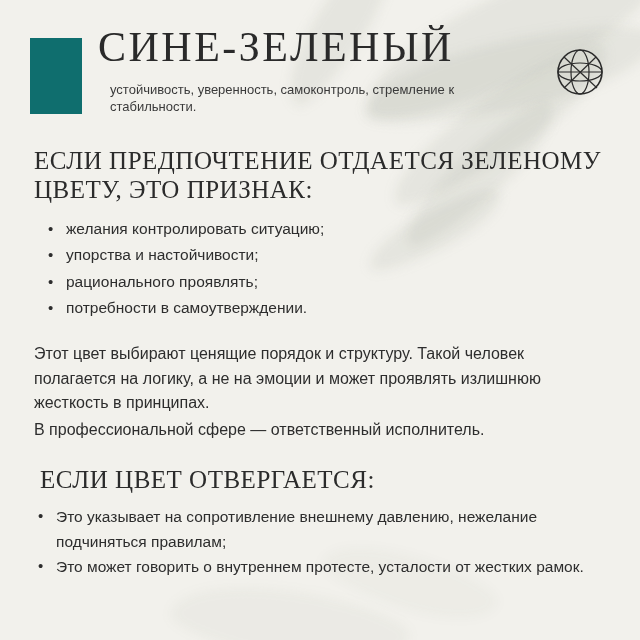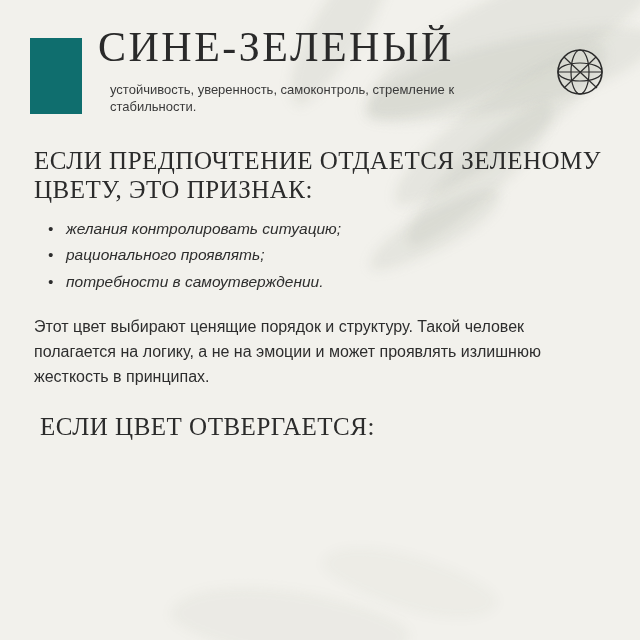--- a/index.html
+++ b/index.html
@@ -110,21 +110,20 @@
     margin: 0 0 0 0;
     padding: 0 0 0 14px;
   }
   ul.bullets li {
     font-family: "Liberation Sans", sans-serif;
     font-size: 15.5px;
     line-height: 1.62;
     color: #2d2d2d;
     position: relative;
     padding-left: 18px;
-    font-style: italic;
   }
   ul.bullets li::before {
     content: "•";
     position: absolute;
     left: 0;
     top: 0;
     color: #2d2d2d;
     font-size: 15px;
   }
   ul.bullets.tight li {
@@ -181,23 +180,29 @@
       </svg>
     </div>
   </div>
 
   <div class="content">
 
     <h2 class="section-heading">ЕСЛИ ПРЕДПОЧТЕНИЕ ОТДАЕТСЯ ЗЕЛЕНОМУ ЦВЕТУ, ЭТО ПРИЗНАК:</h2>
 
     <ul class="bullets tight">
       <li>желания контролировать ситуацию;</li>
+      <li>упорства и настойчивости;</li>
       <li>рационального проявлять;</li>
       <li>потребности в самоутверждении.</li>
     </ul>
 
     <p class="paragraph">Этот цвет выбирают ценящие порядок и структуру. Такой человек полагается на логику, а не на эмоции и может проявлять излишнюю жесткость в принципах.</p>
+    <p class="paragraph second">В профессиональной сфере — ответственный исполнитель.</p>
 
     <h2 class="section-heading second">ЕСЛИ ЦВЕТ ОТВЕРГАЕТСЯ:</h2>
 
+    <ul class="bullets wide">
+      <li>Это указывает на сопротивление внешнему давлению, нежелание подчиняться правилам;</li>
+      <li>Это может говорить о внутреннем протесте, усталости от жестких рамок.</li>
+    </ul>
 
   </div>
 </div>
 
 </body></html>

